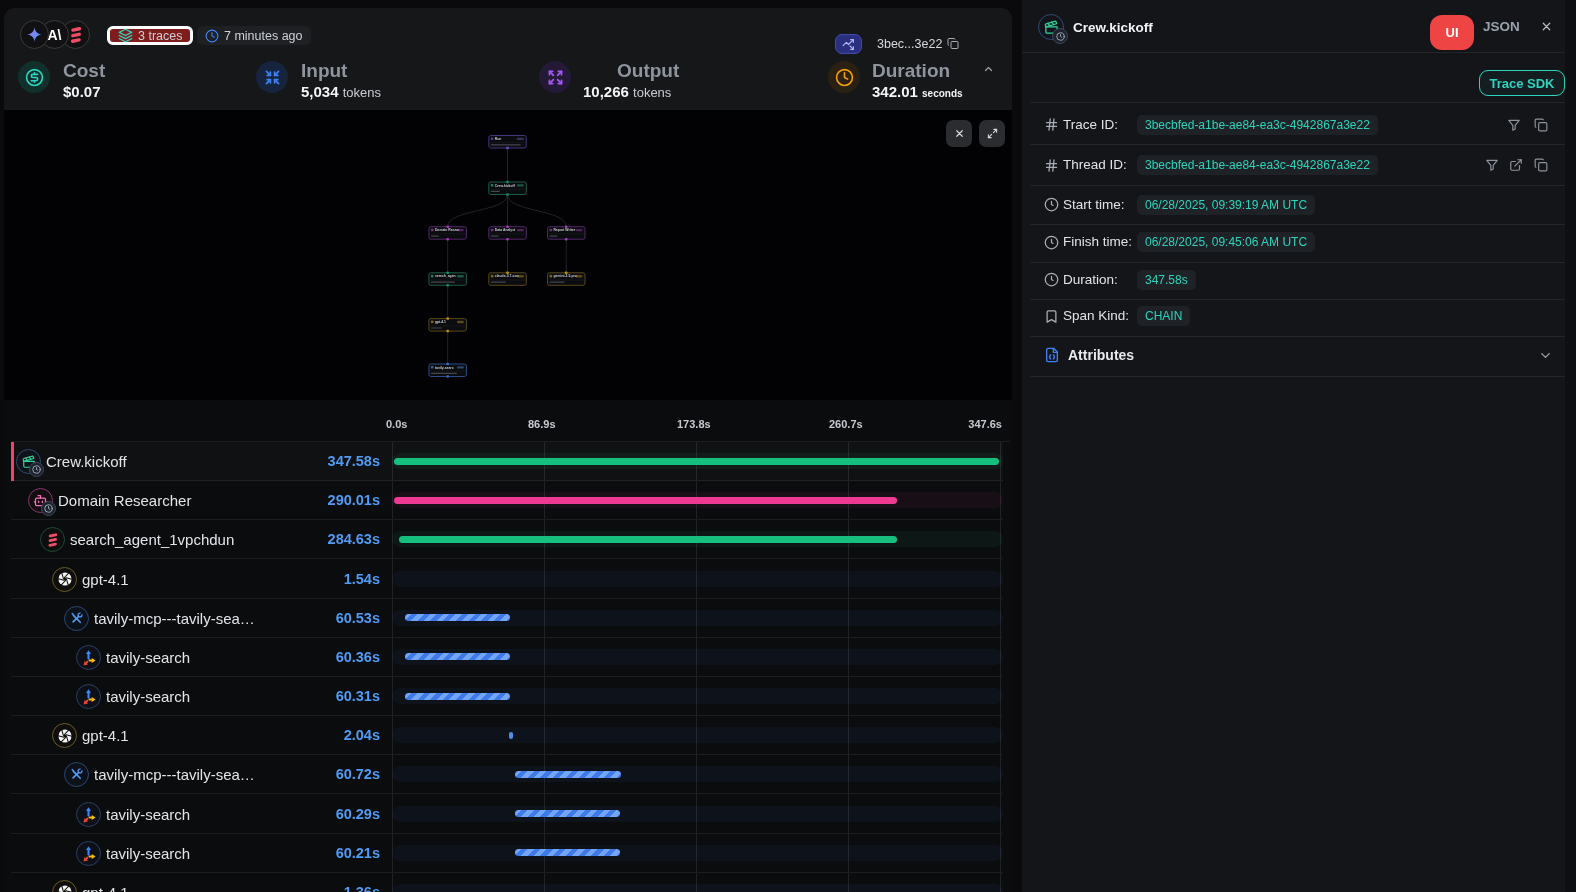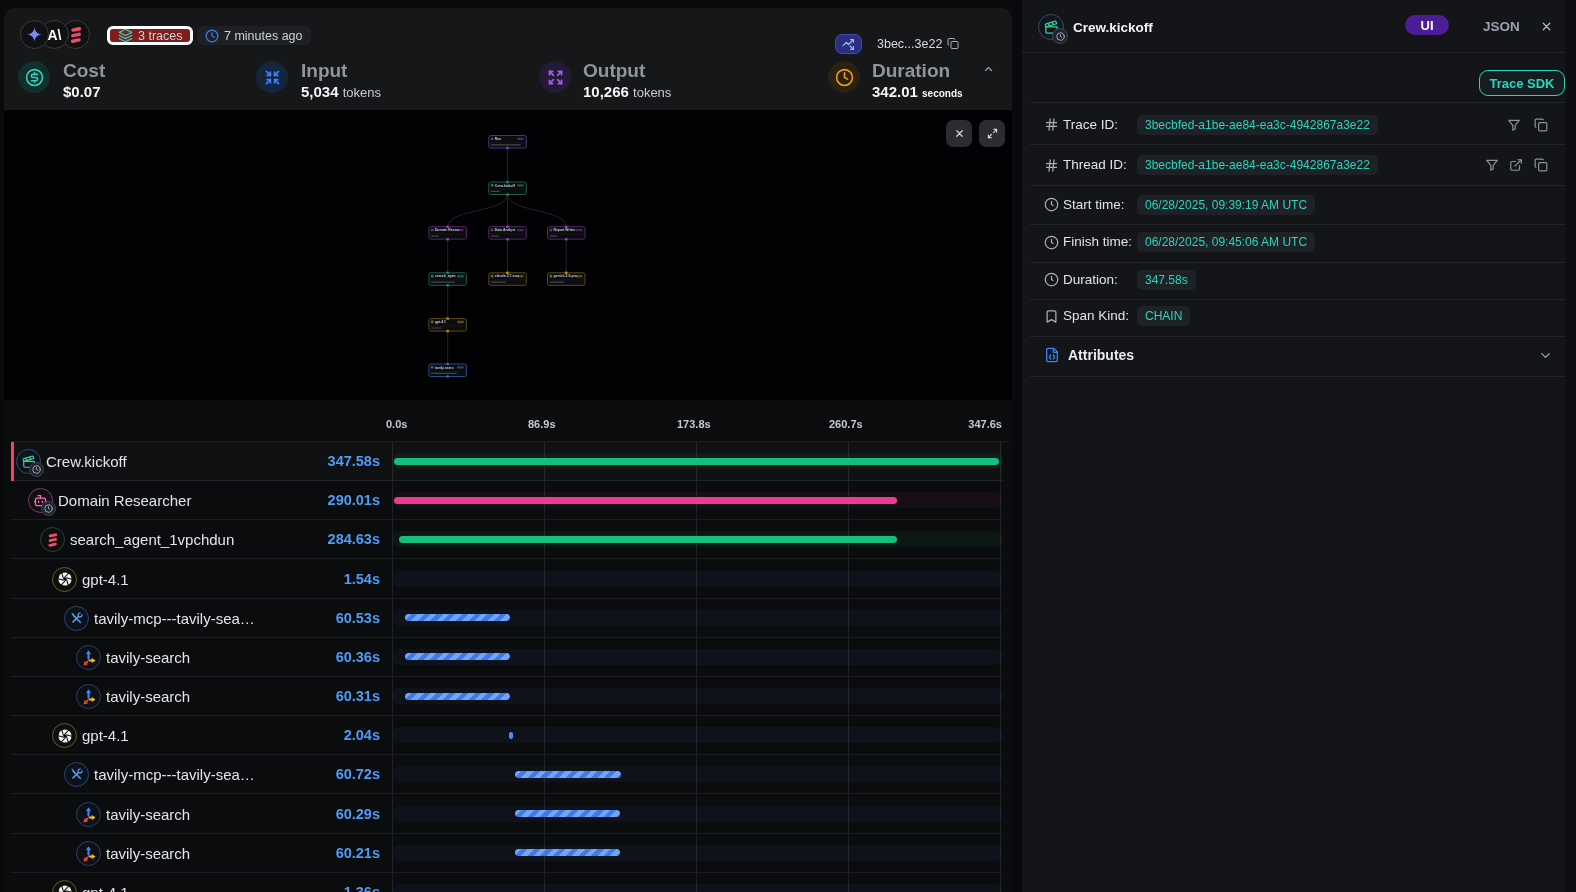--- a/index.html
+++ b/index.html
@@ -137,21 +137,21 @@
             <path d="M3.5 8V3.5H8"></path>
             <path d="M3.5 3.5 9 9"></path>
             <path d="M20.5 8V3.5H16"></path>
             <path d="M20.5 3.5 15 9"></path>
             <path d="M3.5 16v4.5H8"></path>
             <path d="M3.5 20.5 9 15"></path>
             <path d="M20.5 16v4.5H16"></path>
             <path d="M20.5 20.5 15 15"></path>
           </svg>
         </div>
-    <div class="metlabel" style="left:579px;">Output</div>
+    <div class="metlabel" style="left:613px;">Output</div>
     <div class="metvalue" style="left:579px;">10,266 <span class="unit">tokens</span></div>
     <div class="meticon" style="left:824px; background:#2b2113;">
           <svg width="19" height="19" viewBox="0 0 24 24" fill="none" stroke="#f59e0b" stroke-width="2" stroke-linecap="round">
             <circle cx="12" cy="12" r="10"></circle>
             <path d="M12 6v6l4 2"></path>
           </svg>
         </div>
     <div class="metlabel" style="left:868px;">Duration</div>
     <div class="metvalue" style="left:868px;">342.01 <span class="unit" style="color:#f3f4f6; font-weight:bold; font-size:10px;">seconds</span></div>
   </div>
@@ -519,21 +519,21 @@
           <path d="M3 11h18v8a2 2 0 0 1-2 2H5a2 2 0 0 1-2-2Z"></path>
         </svg>
         <div style="position:absolute; right:-5px; bottom:-5px; width:16px; height:16px; border-radius:50%; background:#1c222e; border:1px solid #3e4759; display:flex; align-items:center; justify-content:center;">
           <svg width="9" height="9" viewBox="0 0 24 24" fill="none" stroke="#aeb4bf" stroke-width="2.4" stroke-linecap="round">
             <circle cx="12" cy="12" r="10"></circle>
             <path d="M12 7v5l3 2"></path>
           </svg>
         </div>
       </div>
 <div class="abs" style="left:51px; top:20px; font-size:13.5px; font-weight:bold; color:#f3f4f6;">Crew.kickoff</div>
-<div class="abs" style="left:383px; top:15px; width:44px; height:20px; background:#4c1d95; border-radius:12px; display:flex; align-items:center; justify-content:center; font-size:13px; font-weight:bold; color:#fff;">UI</div>
+<div class="abs" style="left:408px; top:15px; width:44px; height:35px; background:#ef4444; border-radius:12px; display:flex; align-items:center; justify-content:center; font-size:13px; font-weight:bold; color:#fff;">UI</div>
 <div class="abs" style="left:461px; top:19px; font-size:13.5px; font-weight:bold; color:#99a1ad;">JSON</div>
 <svg class="abs" style="left:518px; top:20px;" width="13" height="13" viewBox="0 0 24 24" fill="none" stroke="#b9bec6" stroke-width="2.2" stroke-linecap="round">
         <path d="M18 6 6 18M6 6l12 12"></path>
       </svg>
 <div class="abs" style="left:0; top:52px; width:554px; height:1px; background:#24252a;"></div>
 <div class="abs" style="left:457px; top:70px; width:86px; height:26px; border:1.5px solid #2dd4bf; border-radius:9px; background:rgba(45,212,191,0.05); display:flex; align-items:center; justify-content:center; font-size:13px; font-weight:bold; color:#2dd4bf;">Trace SDK</div>
 <div class="pdivider" style="top:102px;"></div>
 <div class="pdivider" style="top:144px;"></div>
 <div class="pdivider" style="top:185px;"></div>
 <div class="pdivider" style="top:224px;"></div>

